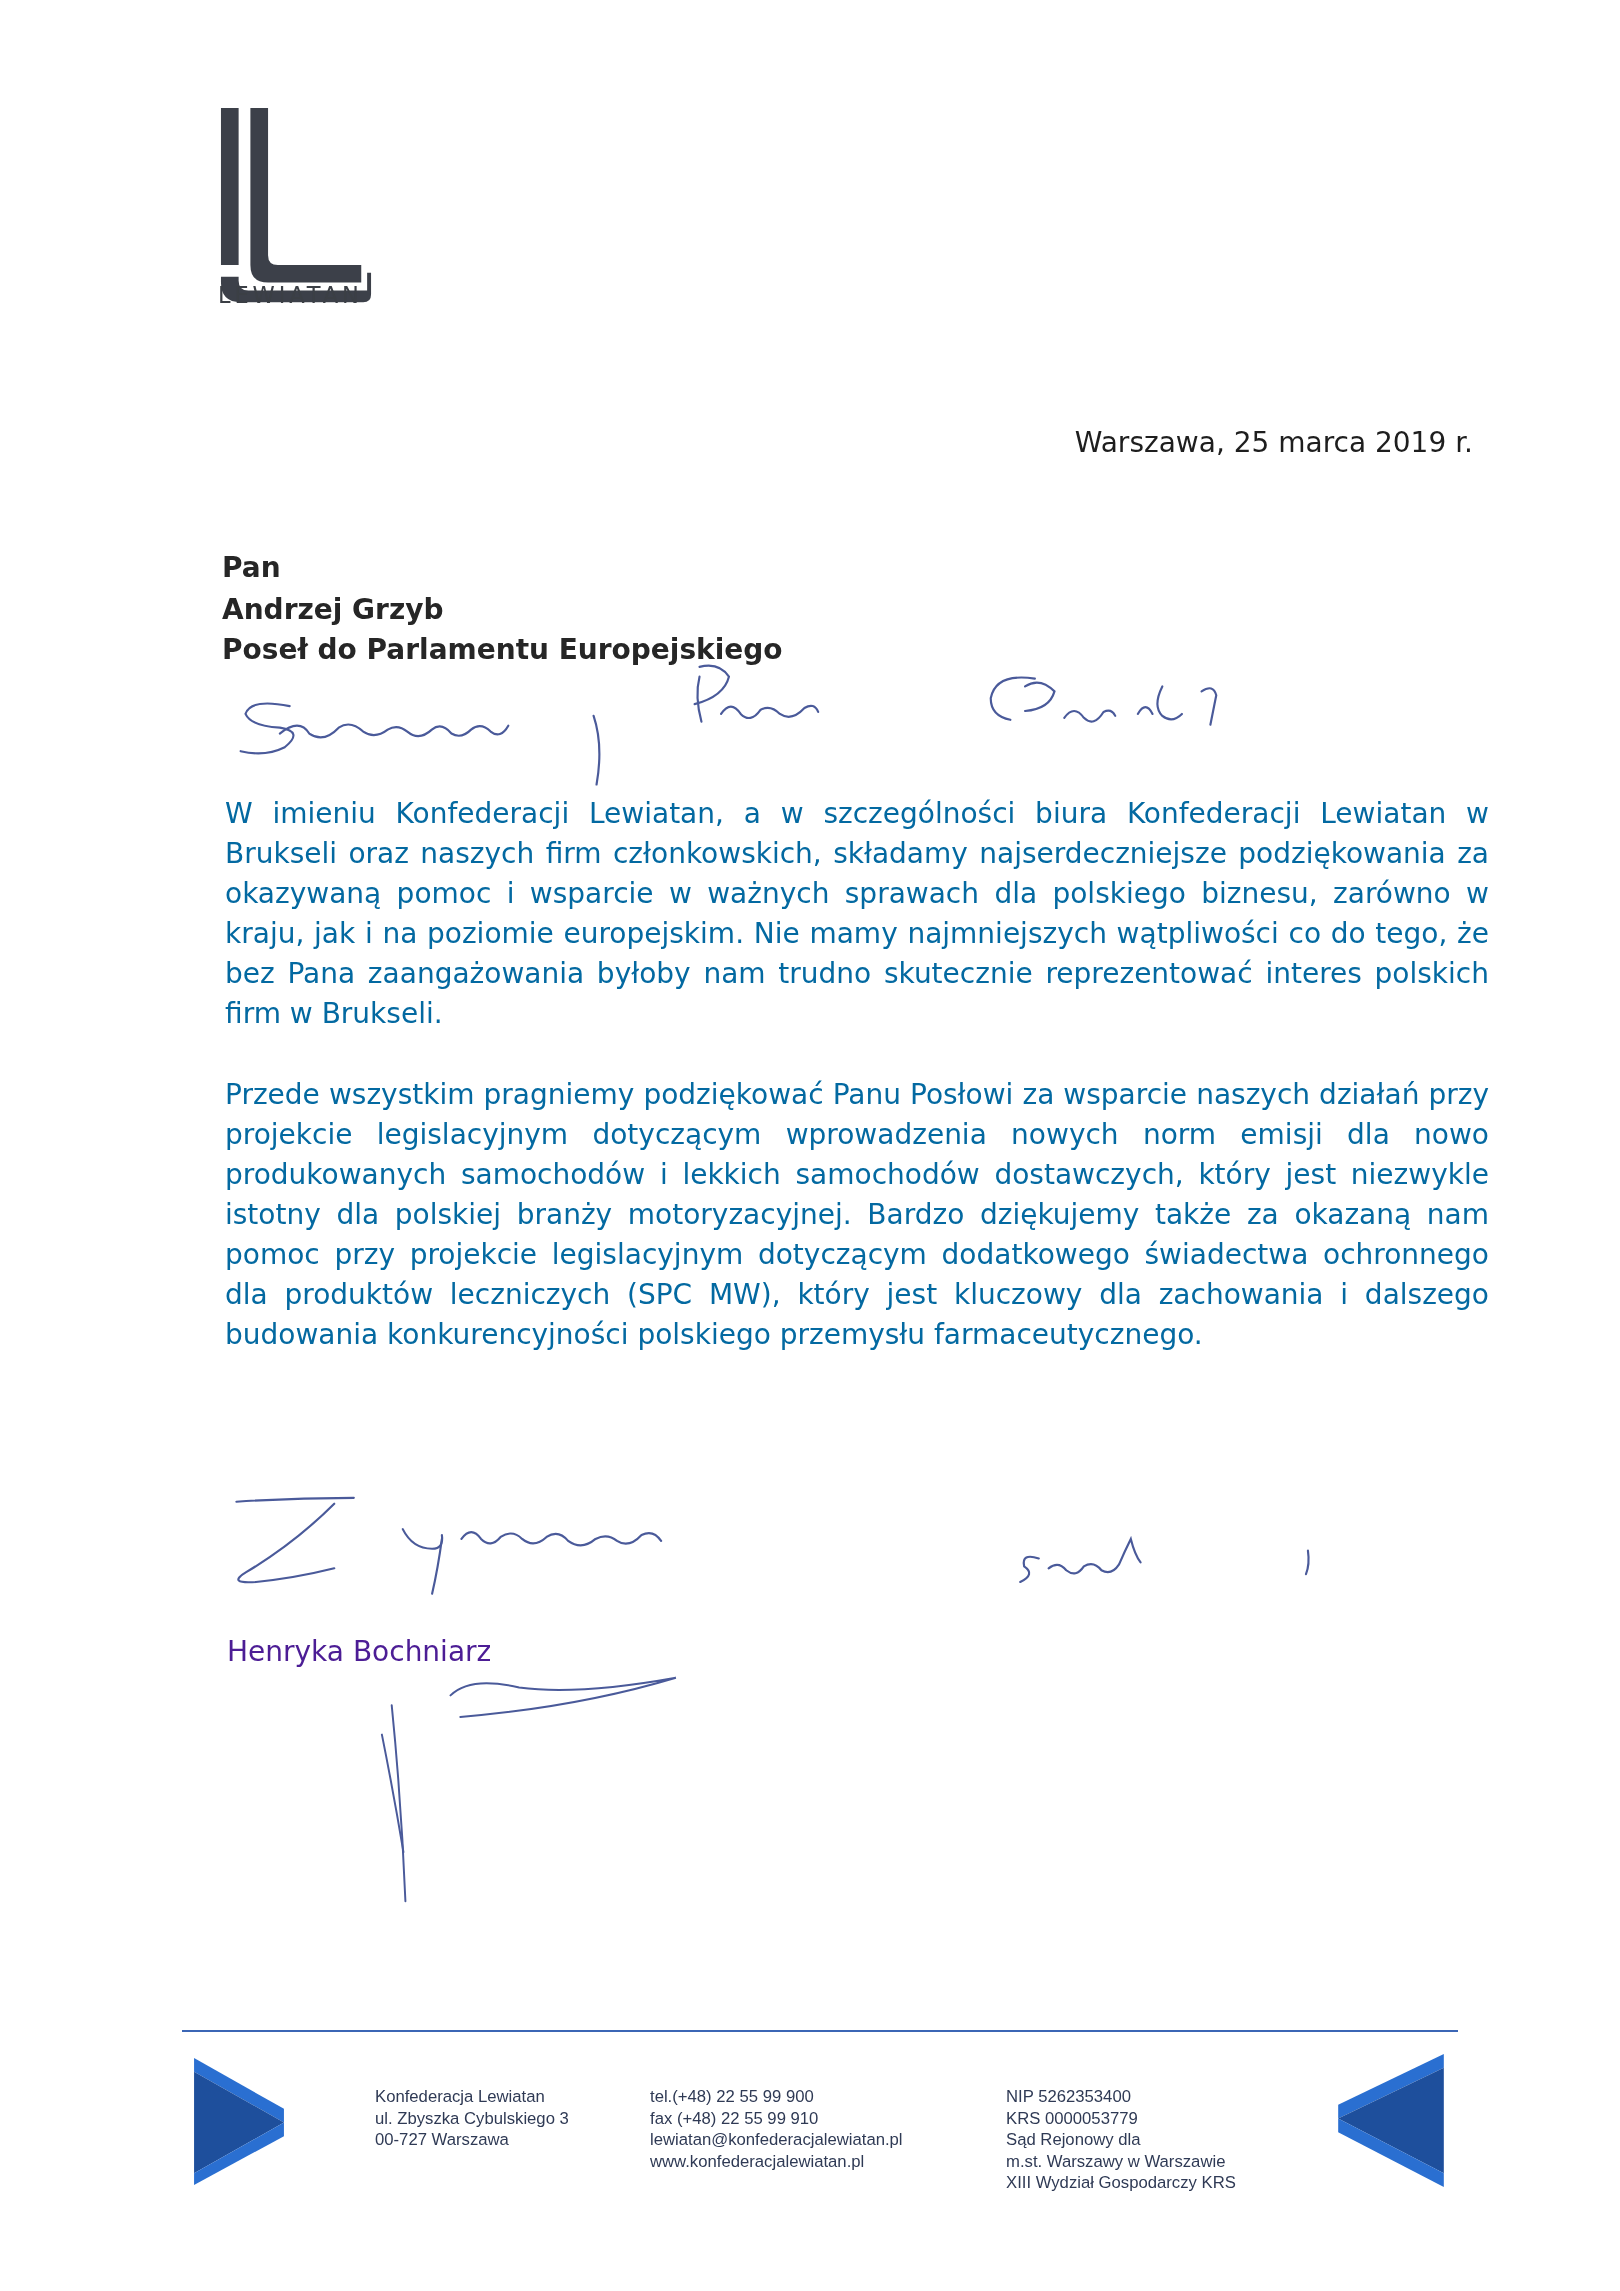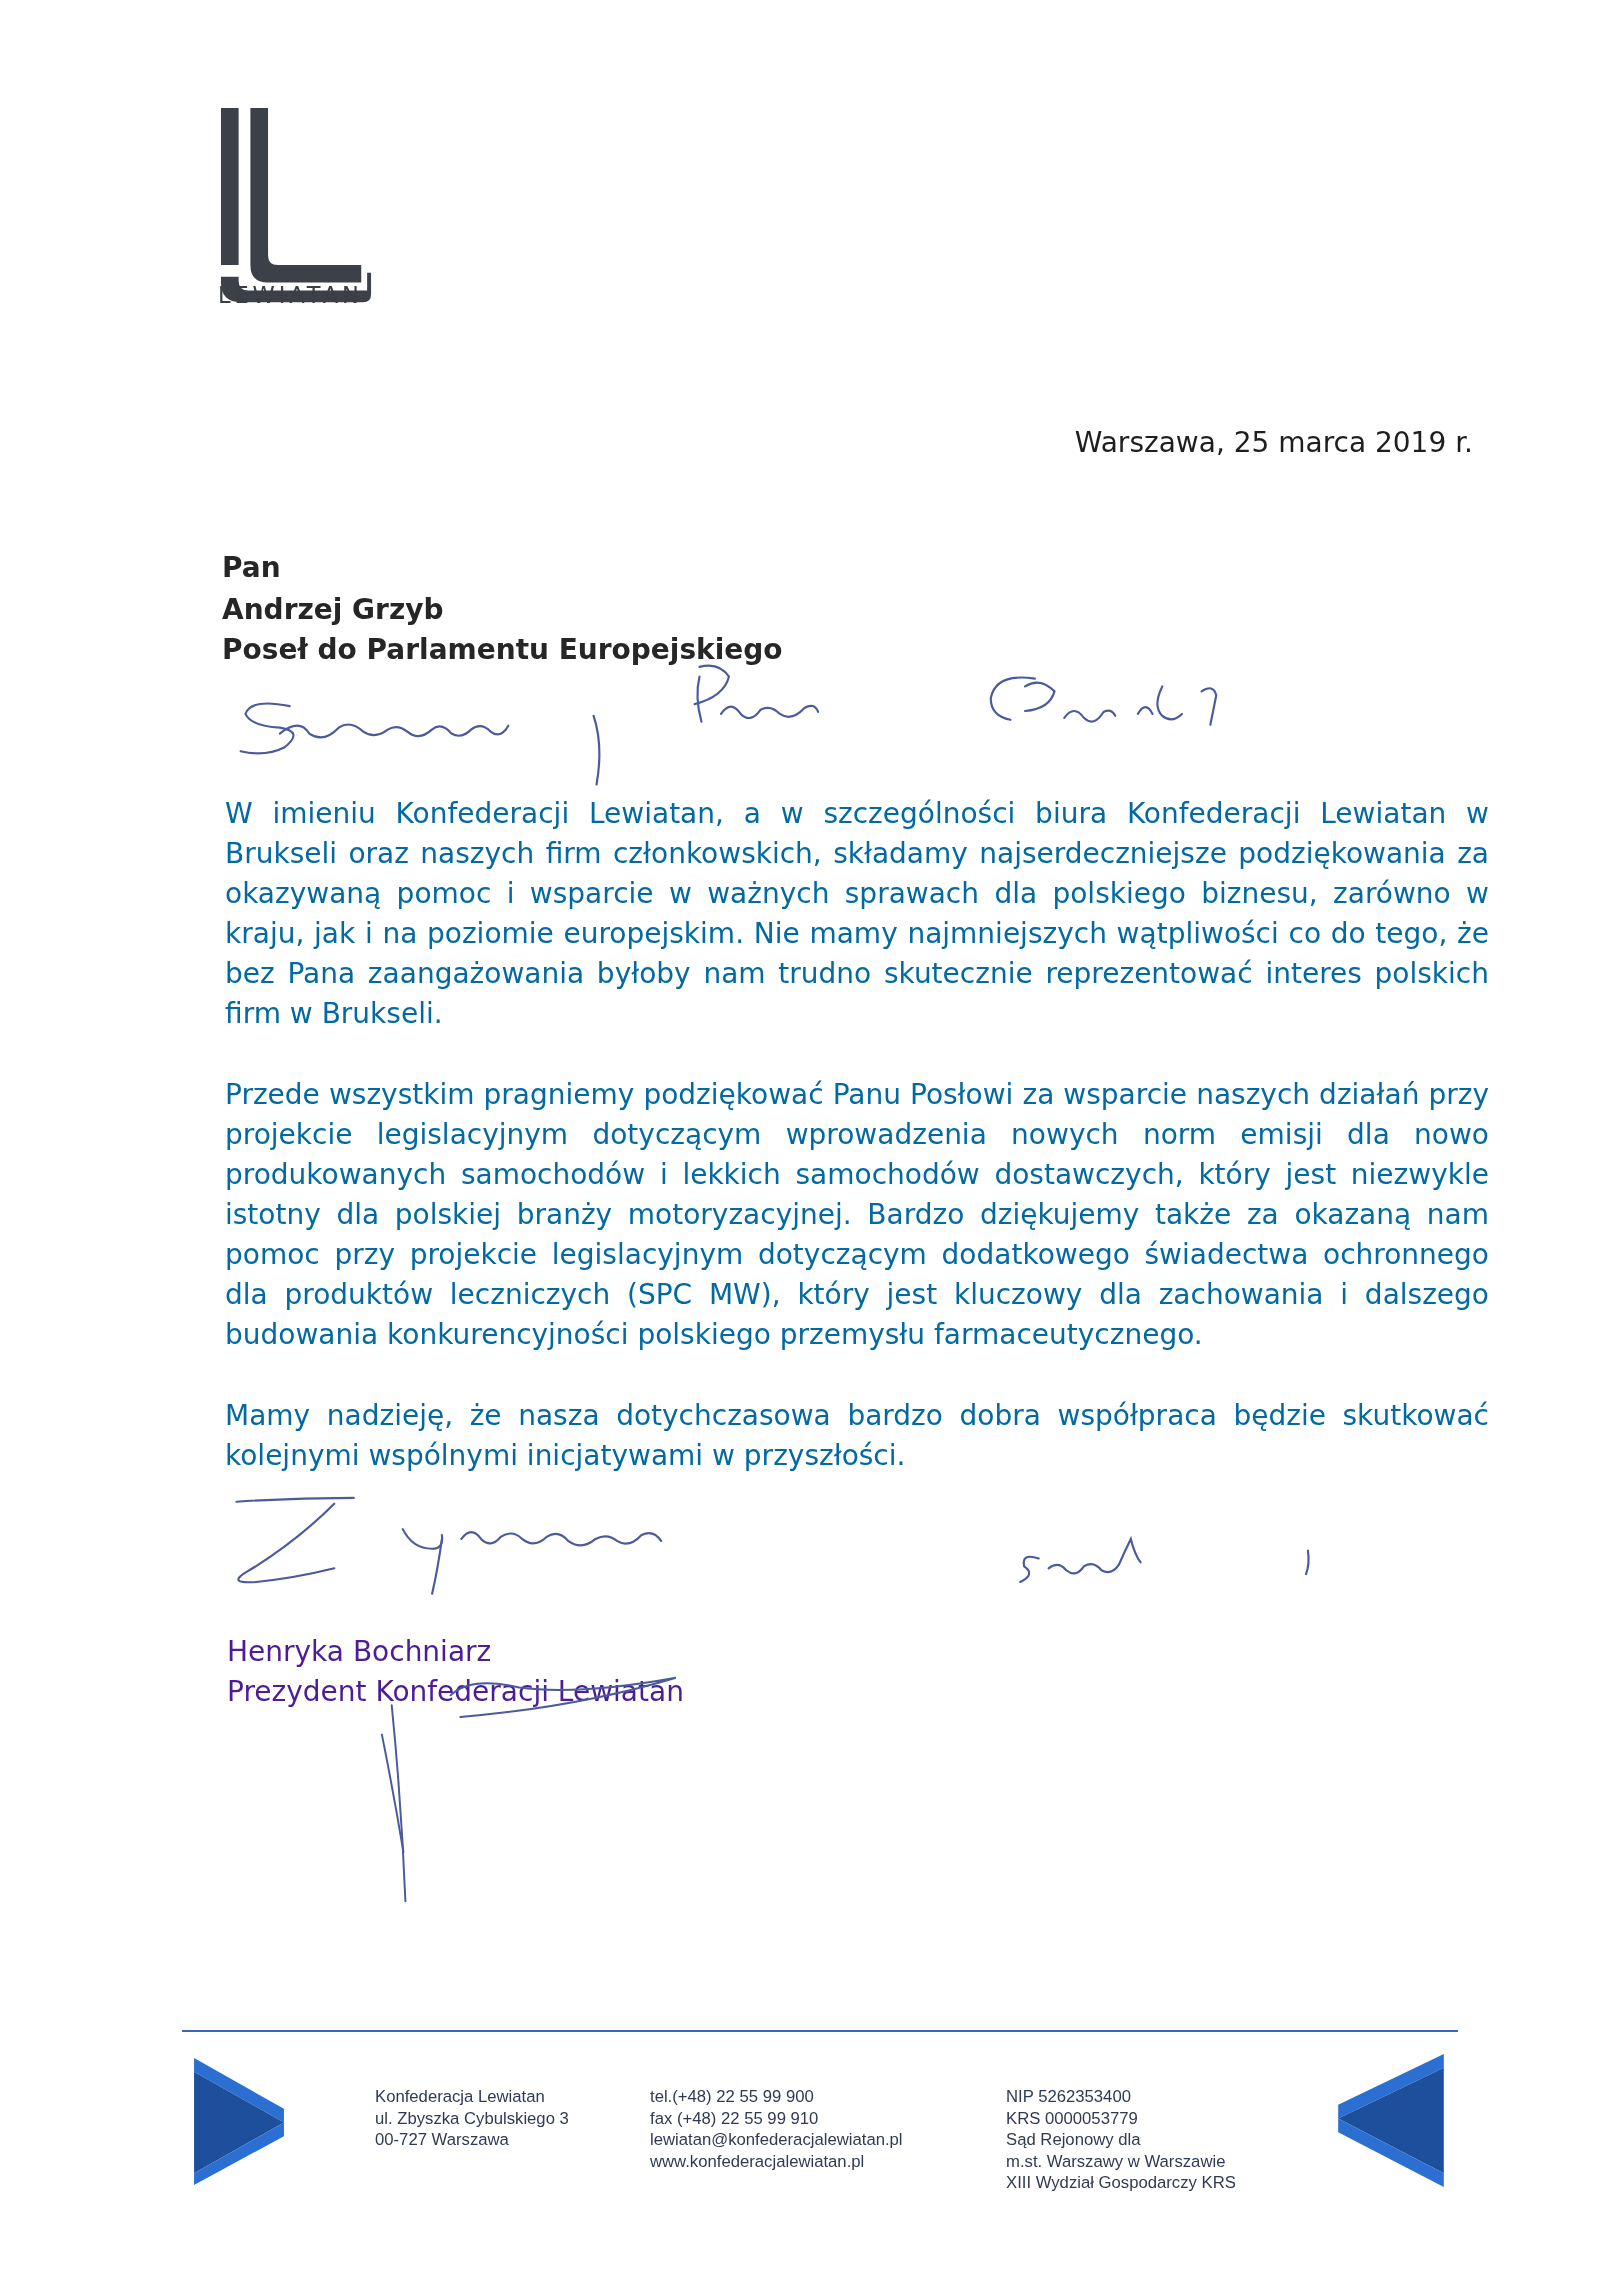--- a/index.html
+++ b/index.html
@@ -63,39 +63,37 @@
     <path d="M860 62 q10 -14 20 0 q10 10 20 -6 q8 -4 12 4"></path>
     <path d="M935 58 q8 -14 15 0"></path>
     <path d="M960 30 q-10 20 0 30 q10 8 20 -2"></path>
     <path d="M1000 35 q12 -8 15 4 q-2 10 -6 30"></path>
   </g>
 </svg>
 
 <div id="body" class="abs">
   <p class="just">W imieniu Konfederacji Lewiatan, a w szczególności biura Konfederacji Lewiatan w Brukseli oraz naszych firm członkowskich, składamy najserdeczniejsze podziękowania za okazywaną pomoc i wsparcie w ważnych sprawach dla polskiego biznesu, zarówno w kraju, jak i na poziomie europejskim. Nie mamy najmniejszych wątpliwości co do tego, że bez Pana zaangażowania byłoby nam trudno skutecznie reprezentować interes polskich firm w Brukseli.</p>
   <p class="just">Przede wszystkim pragniemy podziękować Panu Posłowi za wsparcie naszych działań przy projekcie legislacyjnym dotyczącym wprowadzenia nowych norm emisji dla nowo produkowanych samochodów i lekkich samochodów dostawczych, który jest niezwykle istotny dla polskiej branży motoryzacyjnej. Bardzo dziękujemy także za okazaną nam pomoc przy projekcie legislacyjnym dotyczącym dodatkowego świadectwa ochronnego dla produktów leczniczych (SPC MW), który jest kluczowy dla zachowania i dalszego budowania konkurencyjności polskiego przemysłu farmaceutycznego.</p>
-  <p class="just">Mamy nadzieję, że nasza dotychczasowa bardzo dobra współpraca będzie skutkować kolejnymi wspólnymi inicjatywami w przyszłości.</p>
 </div>
 
 <svg class="hand" style="left:216px;top:1490px;width:1127px;height:137px" viewBox="0 0 1150 140">
   <g fill="none" stroke="#4a5a9a" stroke-width="2.2" stroke-linecap="round">
     <path d="M20 12 q60 -4 120 -4"></path>
     <path d="M120 14 q-40 40 -90 70 q-20 12 10 10 q40 -4 80 -14"></path>
     <path d="M190 40 q10 20 30 20 q12 0 10 -14"></path>
     <path d="M230 50 q-4 30 -10 56"></path>
     <path d="M250 50 q10 -14 20 0 q10 10 20 -2 q12 -8 22 2 q12 10 25 -2 q12 -8 22 4 q14 10 28 -2 q12 -6 22 2 q12 8 25 -6 q12 -6 20 6"></path>
     <path d="M840 70 q-18 -6 -15 8 q12 8 -4 16"></path>
     <path d="M850 80 q10 -8 18 2 q10 8 18 -4 q10 -6 18 4 q10 6 18 -6 q6 -14 12 -26 q4 16 10 24"></path>
     <path d="M1115 62 q2 14 -2 24"></path>
   </g>
 </svg>
 
 <div id="sig" class="abs">
   <div>Henryka Bochniarz</div>
-  <div>Prezydent Konfederacji Lewiatan</div>
 </div>
 
 <svg class="hand" style="left:372px;top:1617px;width:353px;height:294px" viewBox="0 0 360 300">
   <g fill="none" stroke="#4a5a9a" stroke-width="2" stroke-linecap="round">
     <path d="M80 80 q20 -20 70 -8 q60 8 160 -10 q-100 30 -220 40"></path>
     <path d="M20 90 q10 100 14 200"></path>
     <path d="M10 120 q12 60 22 120"></path>
   </g>
 </svg>
 

